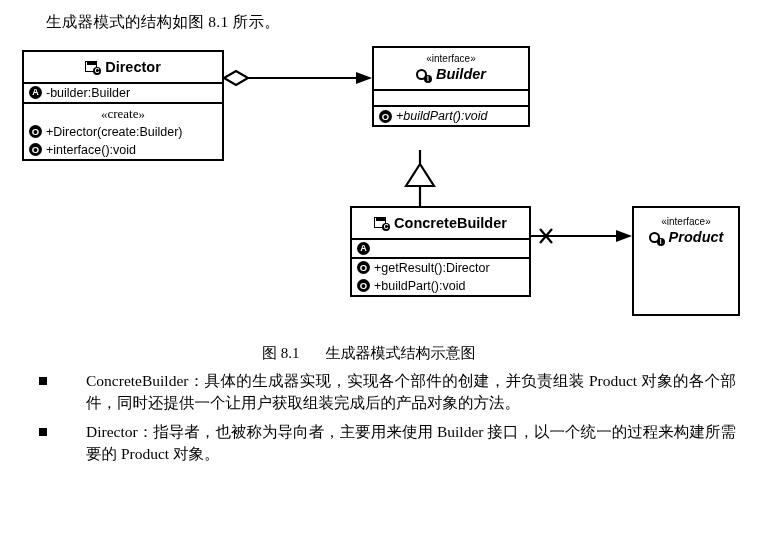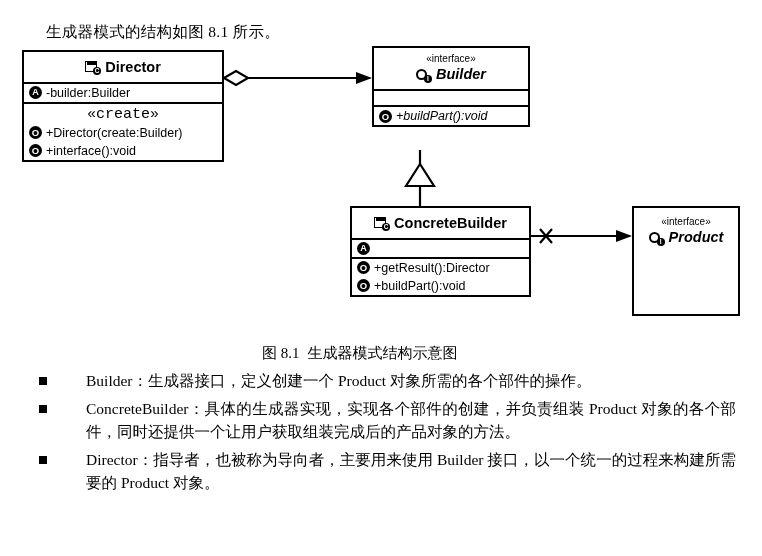--- a/index.html
+++ b/index.html
@@ -18,21 +18,21 @@
   .page {
     position: relative;
     width: 762px;
     height: 556px;
   }
 
   
   .intro {
     position: absolute;
     left: 46px;
-    top: 22px;
+    top: 12px;
     font-size: 15.5px;
     letter-spacing: 0.3px;
     white-space: nowrap;
   }
 
   
   .uml {
     position: absolute;
     background: #ffffff;
     border: 2.5px solid #000000;
@@ -70,22 +70,22 @@
     padding: 2px 4px 2px 5px;
     font-family: "Liberation Sans", sans-serif;
     font-size: 12.5px;
     white-space: nowrap;
   }
   .row.italic {
     font-style: italic;
   }
   .center-row {
     text-align: center;
-    font-family: Liberation Mono, monospace;
-    font-size: 15px;
+    font-family: Liberation Serif, serif;
+    font-size: 13px;
     padding: 2px 4px 1px 4px;
   }
 
   
   .badge {
     display: inline-block;
     width: 13px;
     height: 13px;
     border-radius: 50%;
     background: #000000;
@@ -178,21 +178,21 @@
   }
 
   
   .caption {
     position: absolute;
     left: 262px;
     top: 344px;
     font-size: 15px;
     white-space: nowrap;
   }
-  .caption .num { margin-right: 8px; }
+  .caption .num { margin-right: 26px; }
 
   
   .bullets {
     position: absolute;
     left: 36px;
     top: 370px;
     width: 700px;
   }
   .bullet-item {
     position: relative;
@@ -311,24 +311,20 @@
     </div>
   </div>
 
   <div class="caption">
     <span class="num">图 8.1</span><span>生成器模式结构示意图</span>
   </div>
 
   <div class="bullets">
     <div class="bullet-item">
       <span class="sq"></span>
-      <span class="term">Builder</span><span>：生成器接口，定义创建一个 Product 对象所需的各个部件的操作。</span>
-    </div>
-    <div class="bullet-item">
-      <span class="sq"></span>
       <span class="term">ConcreteBuilder</span><span>：具体的生成器实现，实现各个部件的创建，并负责组装 Product 对象的各个部件，同时还提供一个让用户获取组装完成后的产品对象的方法。</span>
     </div>
     <div class="bullet-item">
       <span class="sq"></span>
       <span class="term">Director</span><span>：指导者，也被称为导向者，主要用来使用 Builder 接口，以一个统一的过程来构建所需要的 Product 对象。</span>
     </div>
   </div>
 
 </div>
 

